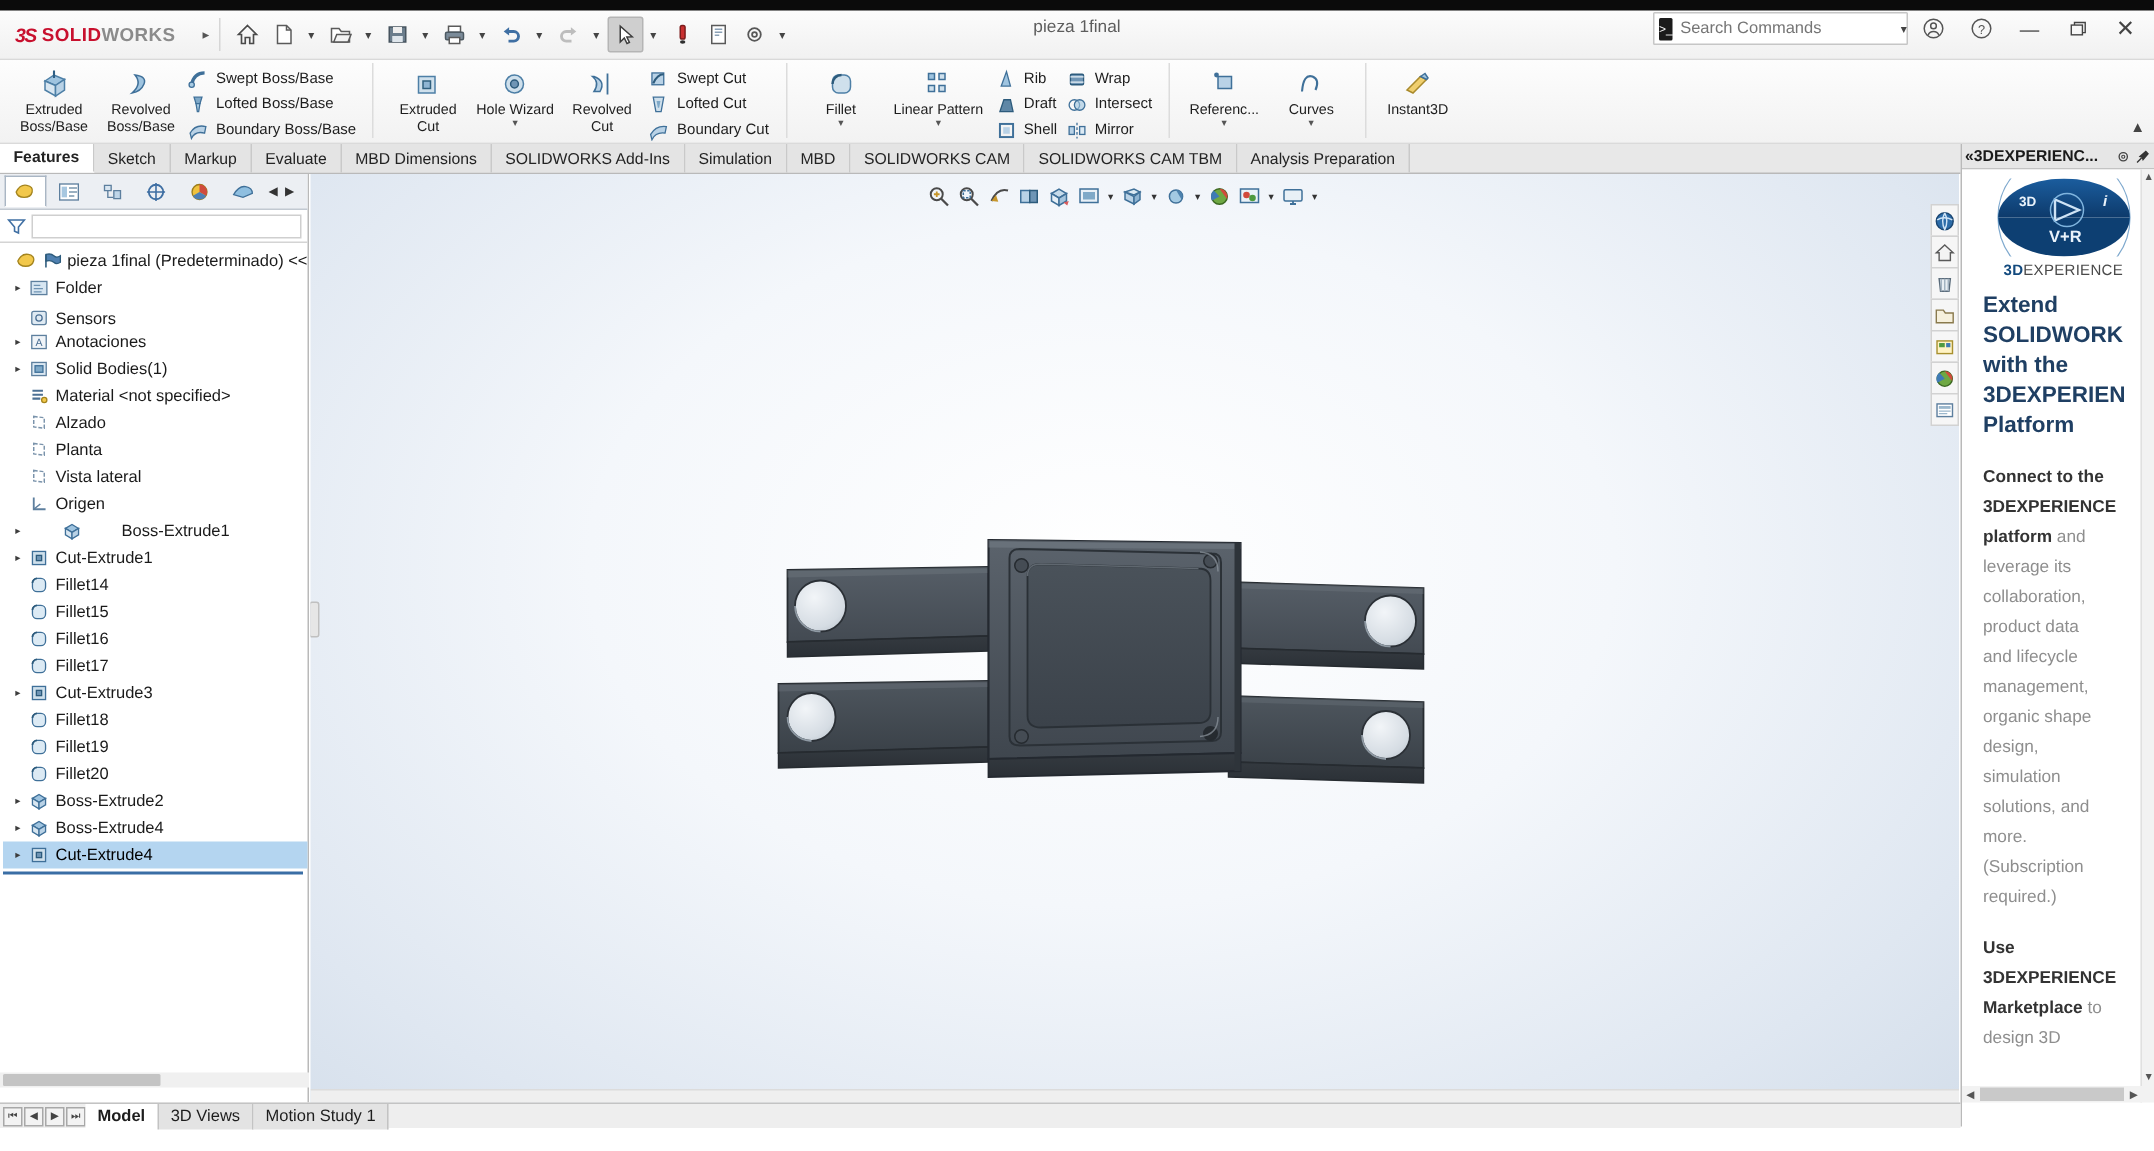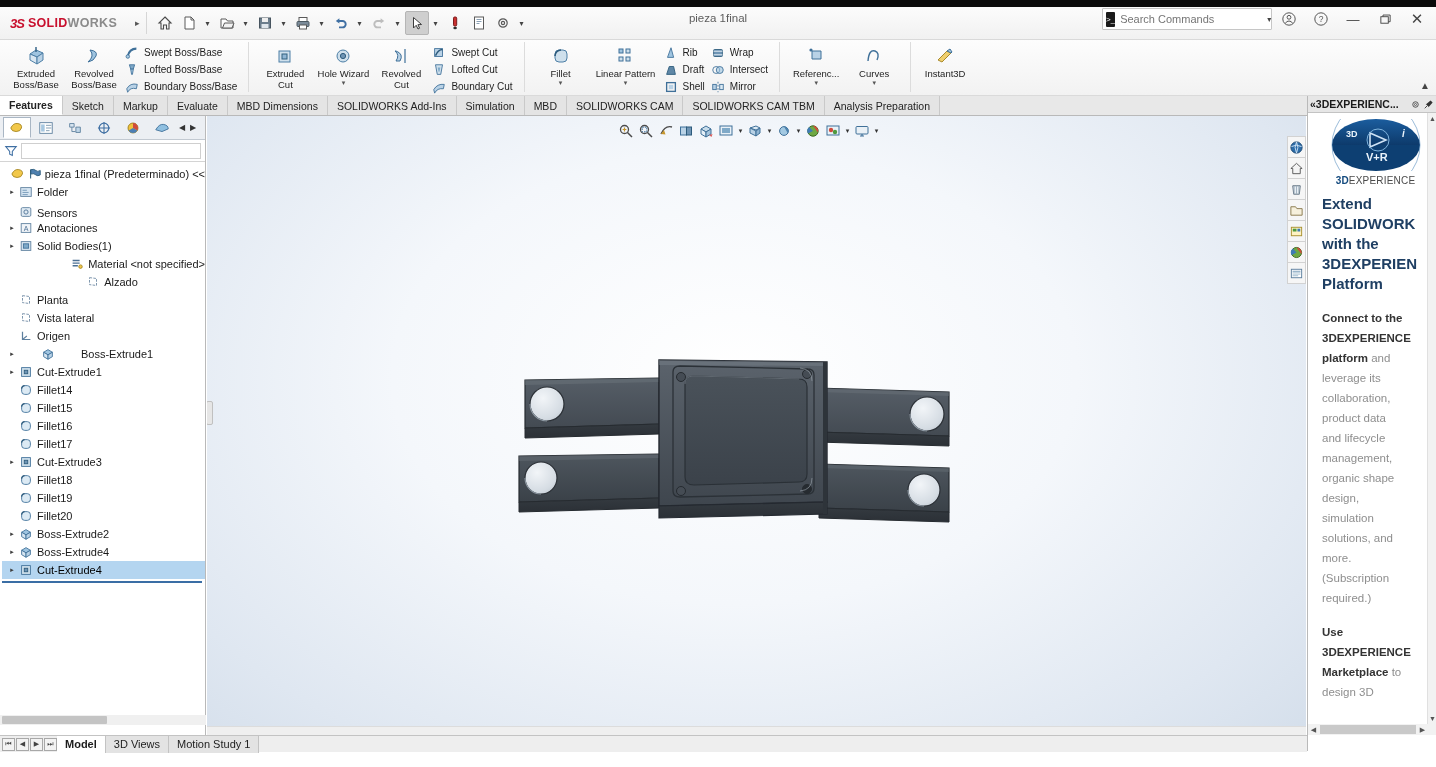--- a/index.html
+++ b/index.html
@@ -709,31 +709,31 @@
         <div class="trow" style="padding-left: 4px;">
           <span class="exp">▸</span>
           <span class="ico">
             <svg width="14" height="14" viewBox="0 0 16 16">
               <rect x="2.5" y="3" width="11" height="10" fill="#dbe8f2" stroke="#5d7f9e"></rect>
               <rect x="5" y="5.5" width="6" height="5" fill="#7fa9c8" stroke="#3f7099"></rect>
             </svg>
           </span>
           <span class="lbl">Solid Bodies(1)</span>
         </div>
-        <div class="trow" style="padding-left: 4px; justify-content: flex-end;">
+        <div class="trow" style="padding-left: 4px;">
           <span class="exp"></span>
           <span class="ico">
             <svg width="14" height="14" viewBox="0 0 16 16">
               <path d="M3 4 h8 M3 7 h8 M3 10 h6" stroke="#4c7094" stroke-width="1.6"></path>
               <circle cx="12" cy="11" r="2" fill="#f2c84b" stroke="#a4841e"></circle>
             </svg>
           </span>
           <span class="lbl">Material &lt;not specified&gt;</span>
         </div>
-        <div class="trow" style="padding-left: 4px; justify-content: center;">
+        <div class="trow" style="padding-left: 4px;">
           <span class="exp"></span>
           <span class="ico">
             <svg width="14" height="14" viewBox="0 0 16 16">
               <path d="M4 3 L12 4 L12 12 L4 11 Z" fill="none" stroke="#7a93ab" stroke-width="1.1" stroke-dasharray="3 1.4"></path>
             </svg>
           </span>
           <span class="lbl">Alzado</span>
         </div>
         <div class="trow" style="padding-left: 4px;">
           <span class="exp"></span>

